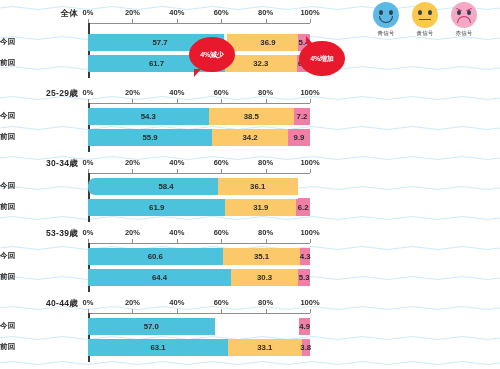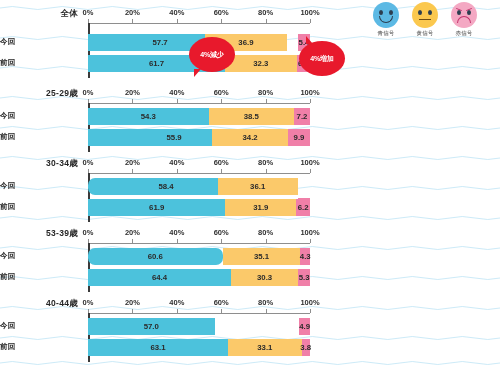--- a/index.html
+++ b/index.html
@@ -157,21 +157,21 @@
           <span class="tickmark" style="left: 222px;"></span>
         </div>
         <div class="axis-line" style="top: 15px;"></div>
         <div class="baseline" style="top: 15px; height: 55px;"></div>
         <div class="row" style="top: 26px;">
           <div class="row-label">今回</div>
           <div class="bars">
             <div class="seg blue" style="left: 0px; width: 128.094px; padding-left: 8px;">
               <span>57.7</span>
             </div>
-            <div class="seg yellow" style="left: 117px; width: 81.918px;">
+            <div class="seg yellow" style="left: 139px; width: 81.918px;">
               <span>36.9</span>
             </div>
             <div class="seg pink" style="left: 210.012px; width: 11.988px;">
               <span>5.4</span>
             </div>
           </div>
         </div>
         <div class="row" style="top: 47px;">
           <div class="row-label">前回</div>
           <div class="bars">
@@ -215,21 +215,21 @@
               <span>38.5</span>
             </div>
             <div class="seg pink" style="left: 206.016px; width: 15.984px;">
               <span>7.2</span>
             </div>
           </div>
         </div>
         <div class="row" style="top: 41px;">
           <div class="row-label">前回</div>
           <div class="bars">
-            <div class="seg blue" style="left: 0px; width: 124.098px; padding-left: 24px;">
+            <div class="seg blue" style="left: 0px; width: 124.098px;">
               <span>55.9</span>
             </div>
             <div class="seg yellow" style="left: 124.098px; width: 75.924px;">
               <span>34.2</span>
             </div>
             <div class="seg pink" style="left: 200.022px; width: 21.978px;">
               <span>9.9</span>
             </div>
           </div>
         </div>
@@ -295,21 +295,21 @@
           <span class="tick" style="left: 177.6px;">80%</span>
           <span class="tickmark" style="left: 177.6px;"></span>
           <span class="tick" style="left: 222px;">100%</span>
           <span class="tickmark" style="left: 222px;"></span>
         </div>
         <div class="axis-line" style="top: 15px;"></div>
         <div class="baseline" style="top: 15px; height: 49px;"></div>
         <div class="row" style="top: 20px;">
           <div class="row-label">今回</div>
           <div class="bars">
-            <div class="seg blue" style="left: 0px; width: 134.532px; border-radius: 7px;">
+            <div class="seg blue" style="left: 0px; width: 134.532px;">
               <span>60.6</span>
             </div>
             <div class="seg yellow" style="left: 134.532px; width: 77.922px;">
               <span>35.1</span>
             </div>
             <div class="seg pink" style="left: 212.454px; width: 9.546px;">
               <span>4.3</span>
             </div>
           </div>
         </div>

